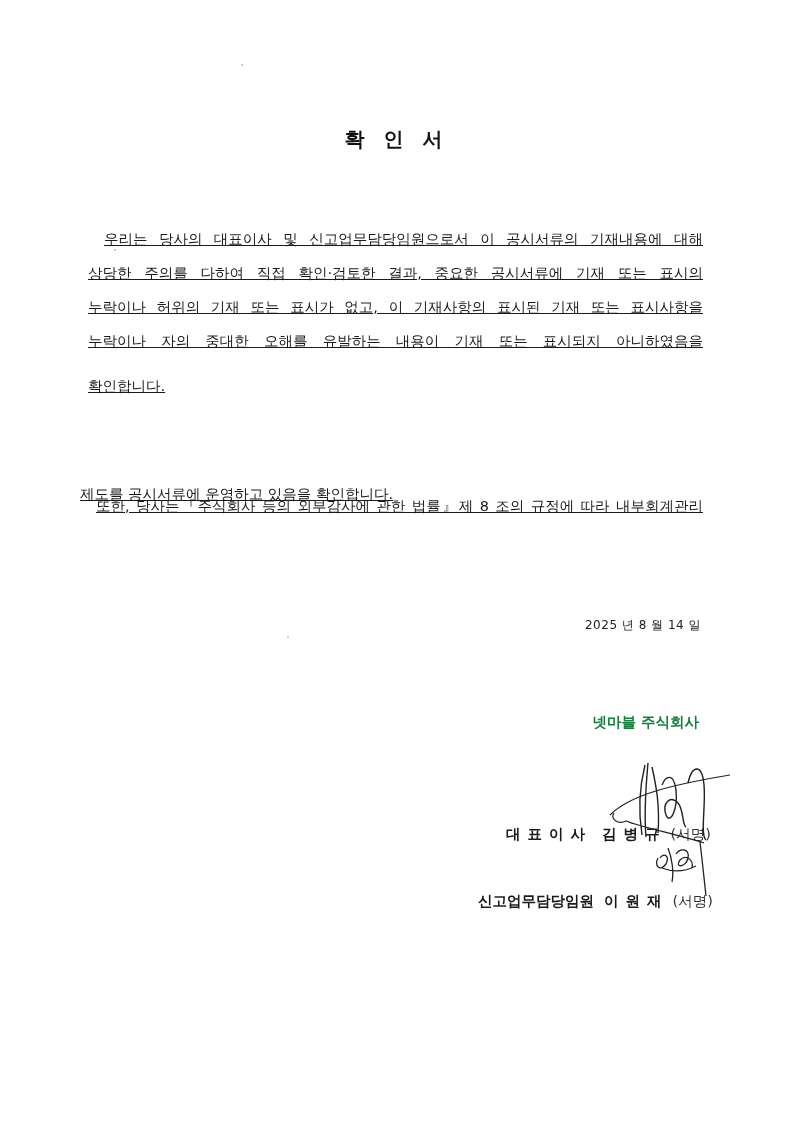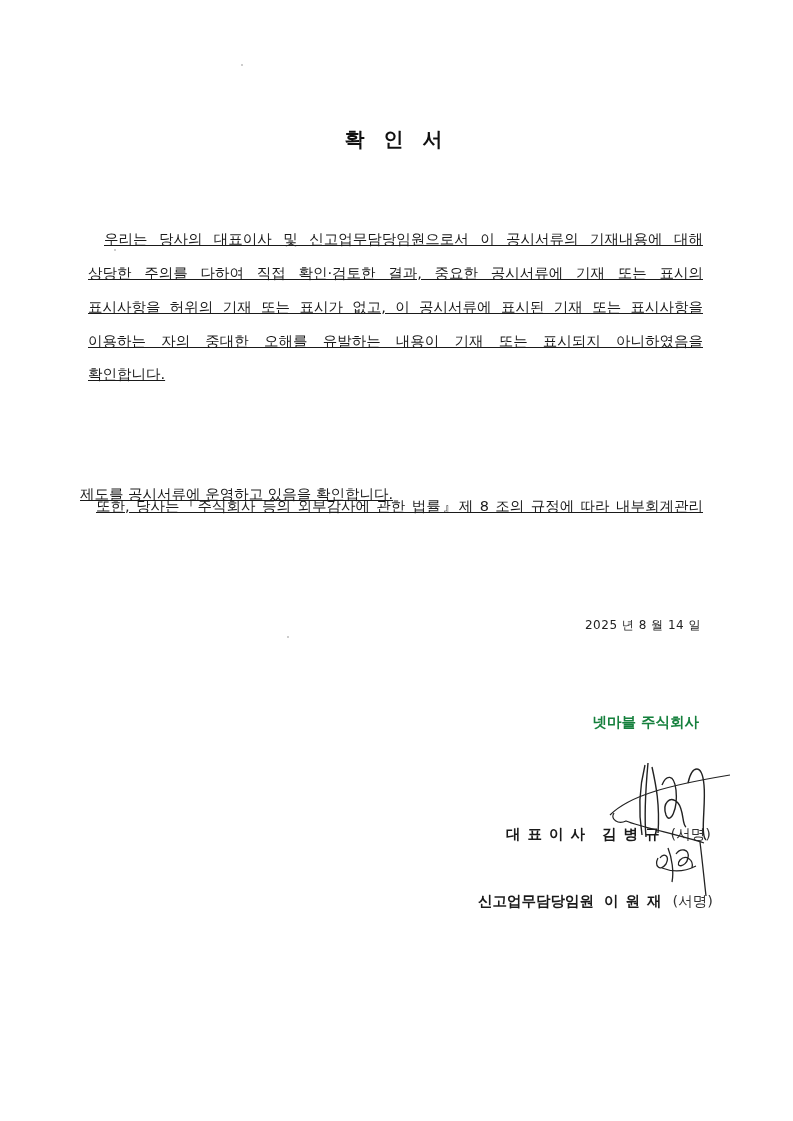--- a/index.html
+++ b/index.html
@@ -108,23 +108,23 @@
 
   <div class="speck" style="left:241px; top:64px;"></div>
   <div class="speck" style="left:114px; top:249px;"></div>
   <div class="speck" style="left:287px; top:636px;"></div>
 
   <div class="title">확 인 서</div>
 
   <div>
     <div class="para-line indent" style="top:229px;">우리는 당사의 대표이사 및 신고업무담당임원으로서 이 공시서류의 기재내용에 대해</div>
     <div class="para-line" style="top:263px;">상당한 주의를 다하여 직접 확인·검토한 결과, 중요한 공시서류에 기재 또는 표시의</div>
-    <div class="para-line" style="top:297px;">표시사항을 허위의 기재 또는 표시가 없고, 이 공시서류에 표시된 기재 또는 표시사항을</div>
-    <div class="para-line" style="top:331px;">이용하는 자의 중대한 오해를 유발하는 내용이 기재 또는 표시되지 아니하였음을</div>
-    <div class="para-line last" style="top:364px;">확인합니다.</div>
+    <div class="para-line" style="top:297px;">누락이나 허위의 기재 또는 표시가 없고, 이 기재사항의 표시된 기재 또는 표시사항을</div>
+    <div class="para-line" style="top:331px;">누락이나 자의 중대한 오해를 유발하는 내용이 기재 또는 표시되지 아니하였음을</div>
+    <div class="para-line last" style="top:376px;">확인합니다.</div>
   </div>
 
   <div>
     <div class="para-line p2 indent" style="top:452px;">또한, 당사는『주식회사 등의 외부감사에 관한 법률』제 8 조의 규정에 따라 내부회계관리</div>
     <div class="para-line p2 last" style="top:484px;">제도를 공시서류에 운영하고 있음을 확인합니다.</div>
   </div>
 
   <div class="date">2025 년 8 월 14 일</div>
 
   <div class="company">넷마블 주식회사</div>

